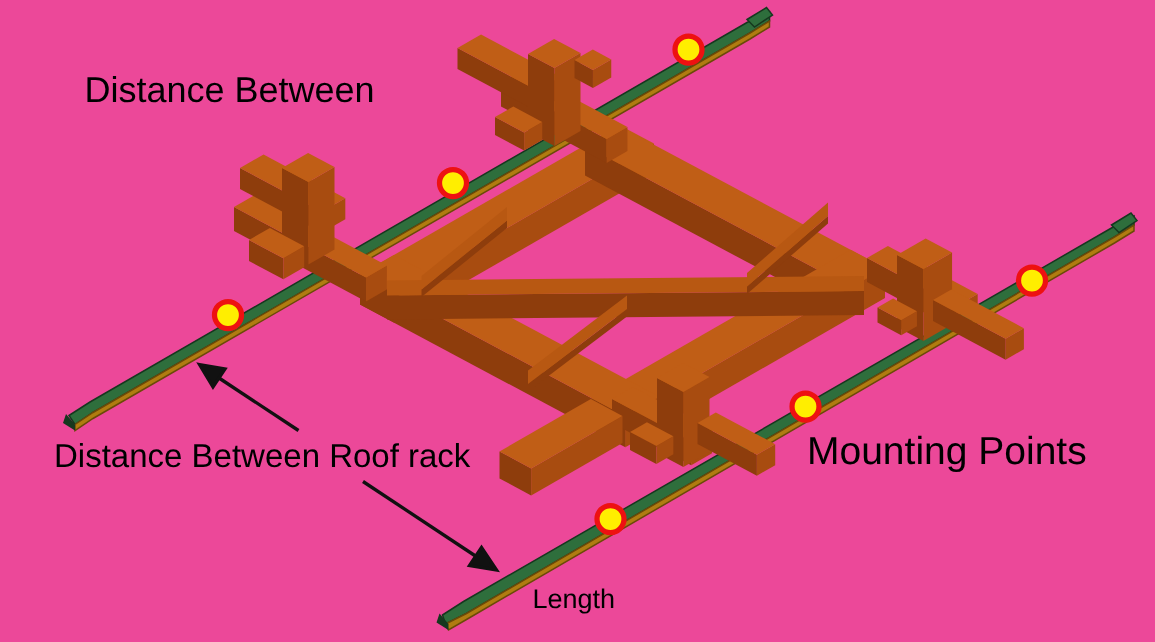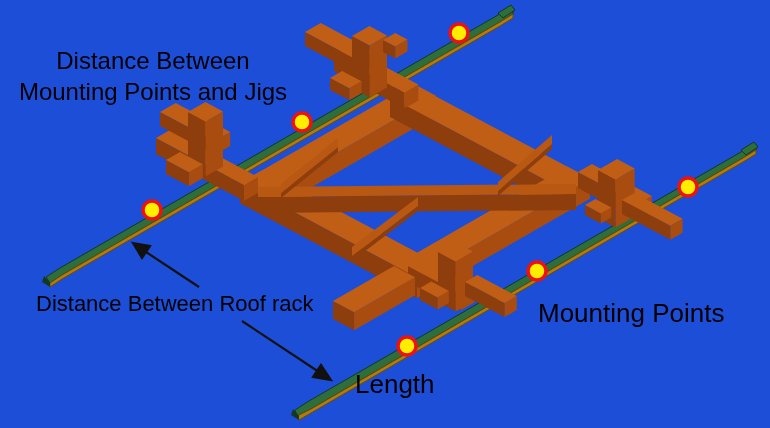--- a/index.html
+++ b/index.html
@@ -1,28 +1,28 @@
 <!DOCTYPE html>
 <html><head>
 <meta charset="utf-8">
 <style>
   html,body{margin:0;padding:0;background:#fff;}
   .stage{
-    position:relative;width:770px;height:428px;background:#1d4ed8;overflow:hidden;
+    position:relative;width:770px;height:428px;background:#ec4899;overflow:hidden;
     font-family:"Liberation Sans", sans-serif;
   }
   .stage svg{position:absolute;left:0;top:0;}
   .lbl{
     position:absolute;color:#000;white-space:nowrap;
     font-family:"Liberation Sans", sans-serif;
   }
   .lbl-jig{left:8px;top:45px;width:290px;font-size:24px;line-height:31px;text-align:center;white-space:normal;}
   .lbl-roof{left:36px;top:291px;font-size:22px;}
-  .lbl-mount{left:538px;top:285px;font-size:26px;margin-top:13px;}
-  .lbl-length{left:355px;top:369px;font-size:26px;}
+  .lbl-mount{left:538px;top:285px;font-size:26px;}
+  .lbl-length{left:355px;top:389px;font-size:18px;}
 </style>
 </head>
 <body>
 
 <div class="stage">
 
   <svg width="770" height="428" viewBox="0 0 770 428">
 
     <g id="rail-left">
       <polygon points="46,277 60,268 498,15 513,8 513,14 500,22 62,275 50,283" fill="#2e6e3c" stroke="#16381f"></polygon>
@@ -133,18 +133,17 @@
     <g id="arrows" stroke="#111111" stroke-width="2.2" fill="#111111">
       <line x1="199" y1="287" x2="146" y2="252"></line>
       <polygon points="133,243 150,246 142,258"></polygon>
       <line x1="242" y1="321" x2="319" y2="372"></line>
       <polygon points="331,380 321,365 313,377"></polygon>
     </g>
   </svg>
 
   <div class="lbl lbl-jig">
     <div>Distance Between</div>
-    <div>Mounting Points and Jigs</div>
   </div>
   <div class="lbl lbl-roof">Distance Between Roof rack</div>
   <div class="lbl lbl-mount">Mounting Points</div>
   <div class="lbl lbl-length">Length</div>
 </div>
 
 </body></html>

